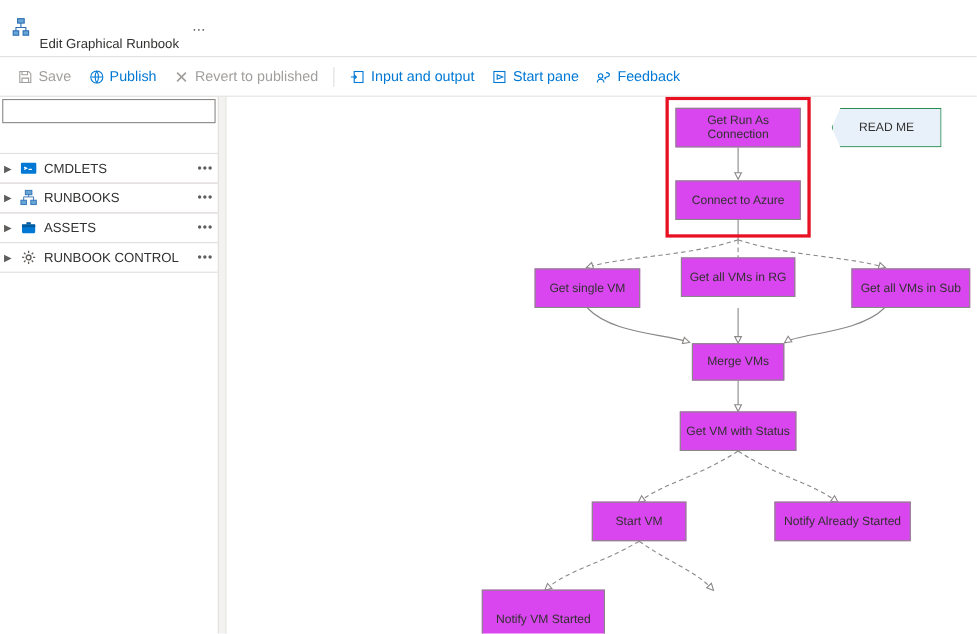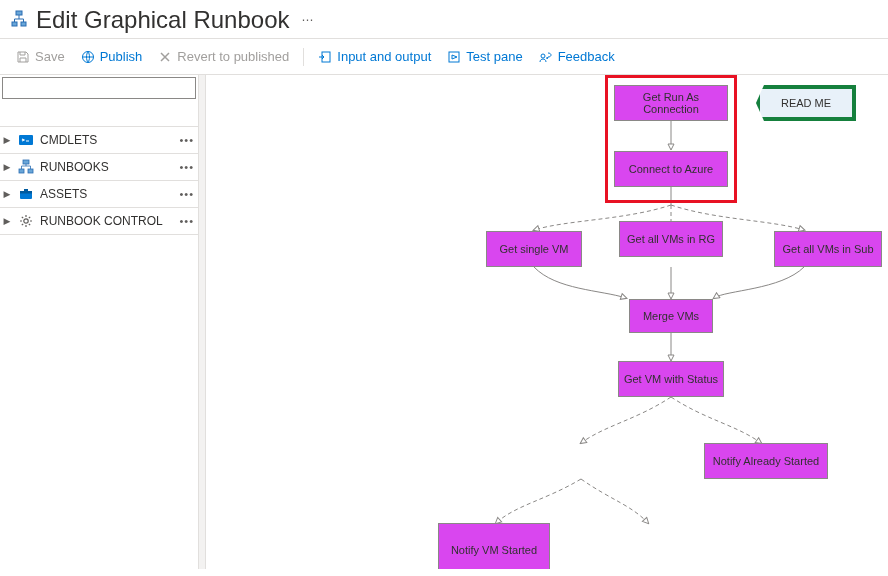--- a/index.html
+++ b/index.html
@@ -1,21 +1,21 @@
 <!DOCTYPE html>
 <html><head>
 <meta charset="utf-8">
 <style>
   * { box-sizing: border-box; margin: 0; padding: 0; }
   body { font-family: "Segoe UI", Arial, sans-serif; font-size: 12px; color: #323130; background: #fff; width: 888px; height: 576px; overflow: hidden; }
   
   .header { padding: 6px 10px 4px 10px; border-bottom: 1px solid #e1dfdd; }
   .title-row { display: flex; align-items: center; gap: 8px; }
   .title-icon svg { width: 18px; height: 18px; }
-  .page-title { font-size: 24px; font-weight: 400; color: #323130; }
+  .page-title { font-size: 12px; font-weight: 400; color: #323130; margin-top: 27px; }
   .title-more { color: #605e5c; letter-spacing: 1px; padding: 0 4px; cursor: pointer; }
   .sub-row { display: flex; align-items: center; gap: 8px; margin-top: 2px; font-size: 12px; color: #605e5c; }
   .sub-link { color: #605e5c; cursor: pointer; }
   .info-icon { width: 12px; height: 12px; border-radius: 50%; background: #0078d4; color: #fff; display: inline-flex; align-items: center; justify-content: center; font-size: 8px; font-weight: bold; }
   
   .toolbar { display: flex; align-items: center; gap: 4px; padding: 6px 10px; border-bottom: 1px solid #e1dfdd; font-size: 13px; color: #323130; }
   .tb-btn { display: flex; align-items: center; gap: 5px; padding: 4px 6px; cursor: pointer; }
   .tb-btn.disabled { color: #a19f9d; }
   .tb-btn.primary { color: #0078d4; }
   .tb-sep { width: 1px; height: 18px; background: #e1dfdd; margin: 0 4px; }
@@ -30,21 +30,21 @@
   .side-item:last-of-type { border-bottom: 1px solid #e1dfdd; }
   .side-chevron { width: 10px; display: flex; justify-content: center; color: #605e5c; font-size: 9px; }
   .side-icon { width: 16px; height: 16px; margin: 0 6px; display: flex; align-items: center; justify-content: center; }
   .side-label { flex: 1; font-size: 12px; color: #323130; }
   .side-more { color: #605e5c; letter-spacing: 1px; font-size: 11px; }
   .divider-col { width: 8px; background: #f3f2f1; border-left: 1px solid #e1dfdd; border-right: 1px solid #e1dfdd; }
   
   .canvas { flex: 1; position: relative; background: #fff; overflow: hidden; }
   .canvas svg { position: absolute; top: 0; left: 0; }
   .node { position: absolute; background: #d946ef; border: 1px solid #8a8886; display: flex; align-items: center; justify-content: center; text-align: center; font-size: 11px; color: #323130; padding: 2px 4px; cursor: move; }
-  .node.readme { background: #e8f1f9; clip-path: polygon(8px 0, 100% 0, 100% 100%, 8px 100%, 0 50%); border: 4px solid #15803d; }
+  .node.readme { background: #e8f1f9; clip-path: polygon(8px 0, 100% 0, 100% 100%, 8px 100%, 0 50%); border: 1px solid #15803d; }
   .highlight { position: absolute; border: 3px solid #e81123; pointer-events: none; }
 </style>
 </head>
 <body>
 
 <div class="header">
   <div class="title-row">
     <span class="title-icon">
       <svg viewBox="0 0 18 18">
           <rect x="6" y="1" width="6" height="4" fill="#69a6d8" stroke="#2a6db2"></rect>
@@ -84,21 +84,21 @@
           <rect x="4" y="2" width="8" height="10" fill="none" stroke="#0078d4"></rect>
           <path d="M1 7h5 M4 5l2 2-2 2" fill="none" stroke="#0078d4"></path>
         </svg></span>
     <span>Input and output</span>
   </div>
   <div class="tb-btn primary">
     <span class="tb-icon"><svg viewBox="0 0 14 14">
           <rect x="2" y="2" width="10" height="10" fill="none" stroke="#0078d4"></rect>
           <path d="M5 5l5 2-5 2z" fill="none" stroke="#0078d4"></path>
         </svg></span>
-    <span>Test pane</span>
+    <span>Start pane</span>
   </div>
   <div class="tb-btn primary">
     <span class="tb-icon"><svg viewBox="0 0 14 14">
           <circle cx="4" cy="6" r="2" fill="none" stroke="#0078d4"></circle>
           <path d="M1 12c0-2 1.5-3 3-3s3 1 3 3 M9 3c2 0 3 1 3 2s-1 2-3 2l-1 2v-2" fill="none" stroke="#0078d4"></path>
         </svg></span>
     <span>Feedback</span>
   </div>
 </div>
 
@@ -214,20 +214,23 @@
         <span>Get all VMs in Sub</span>
       </div>
 
     <div class="node" style="left:423px; top:224px; width:84px; height:34px;">
         <span>Merge VMs</span>
       </div>
     <div class="node" style="left:412px; top:286px; width:106px; height:36px;">
         <span>Get VM with Status</span>
       </div>
 
+    <div class="node" style="left:332px; top:368px; width:86px; height:36px;">
+        <span>Start VM</span>
+      </div>
     <div class="node" style="left:498px; top:368px; width:124px; height:36px;">
         <span>Notify Already Started</span>
       </div>
 
     <div class="node" style="left:232px; top:448px; width:112px; height:53px;">
         <span>Notify VM Started</span>
       </div>
   </div>
 </div>
 

